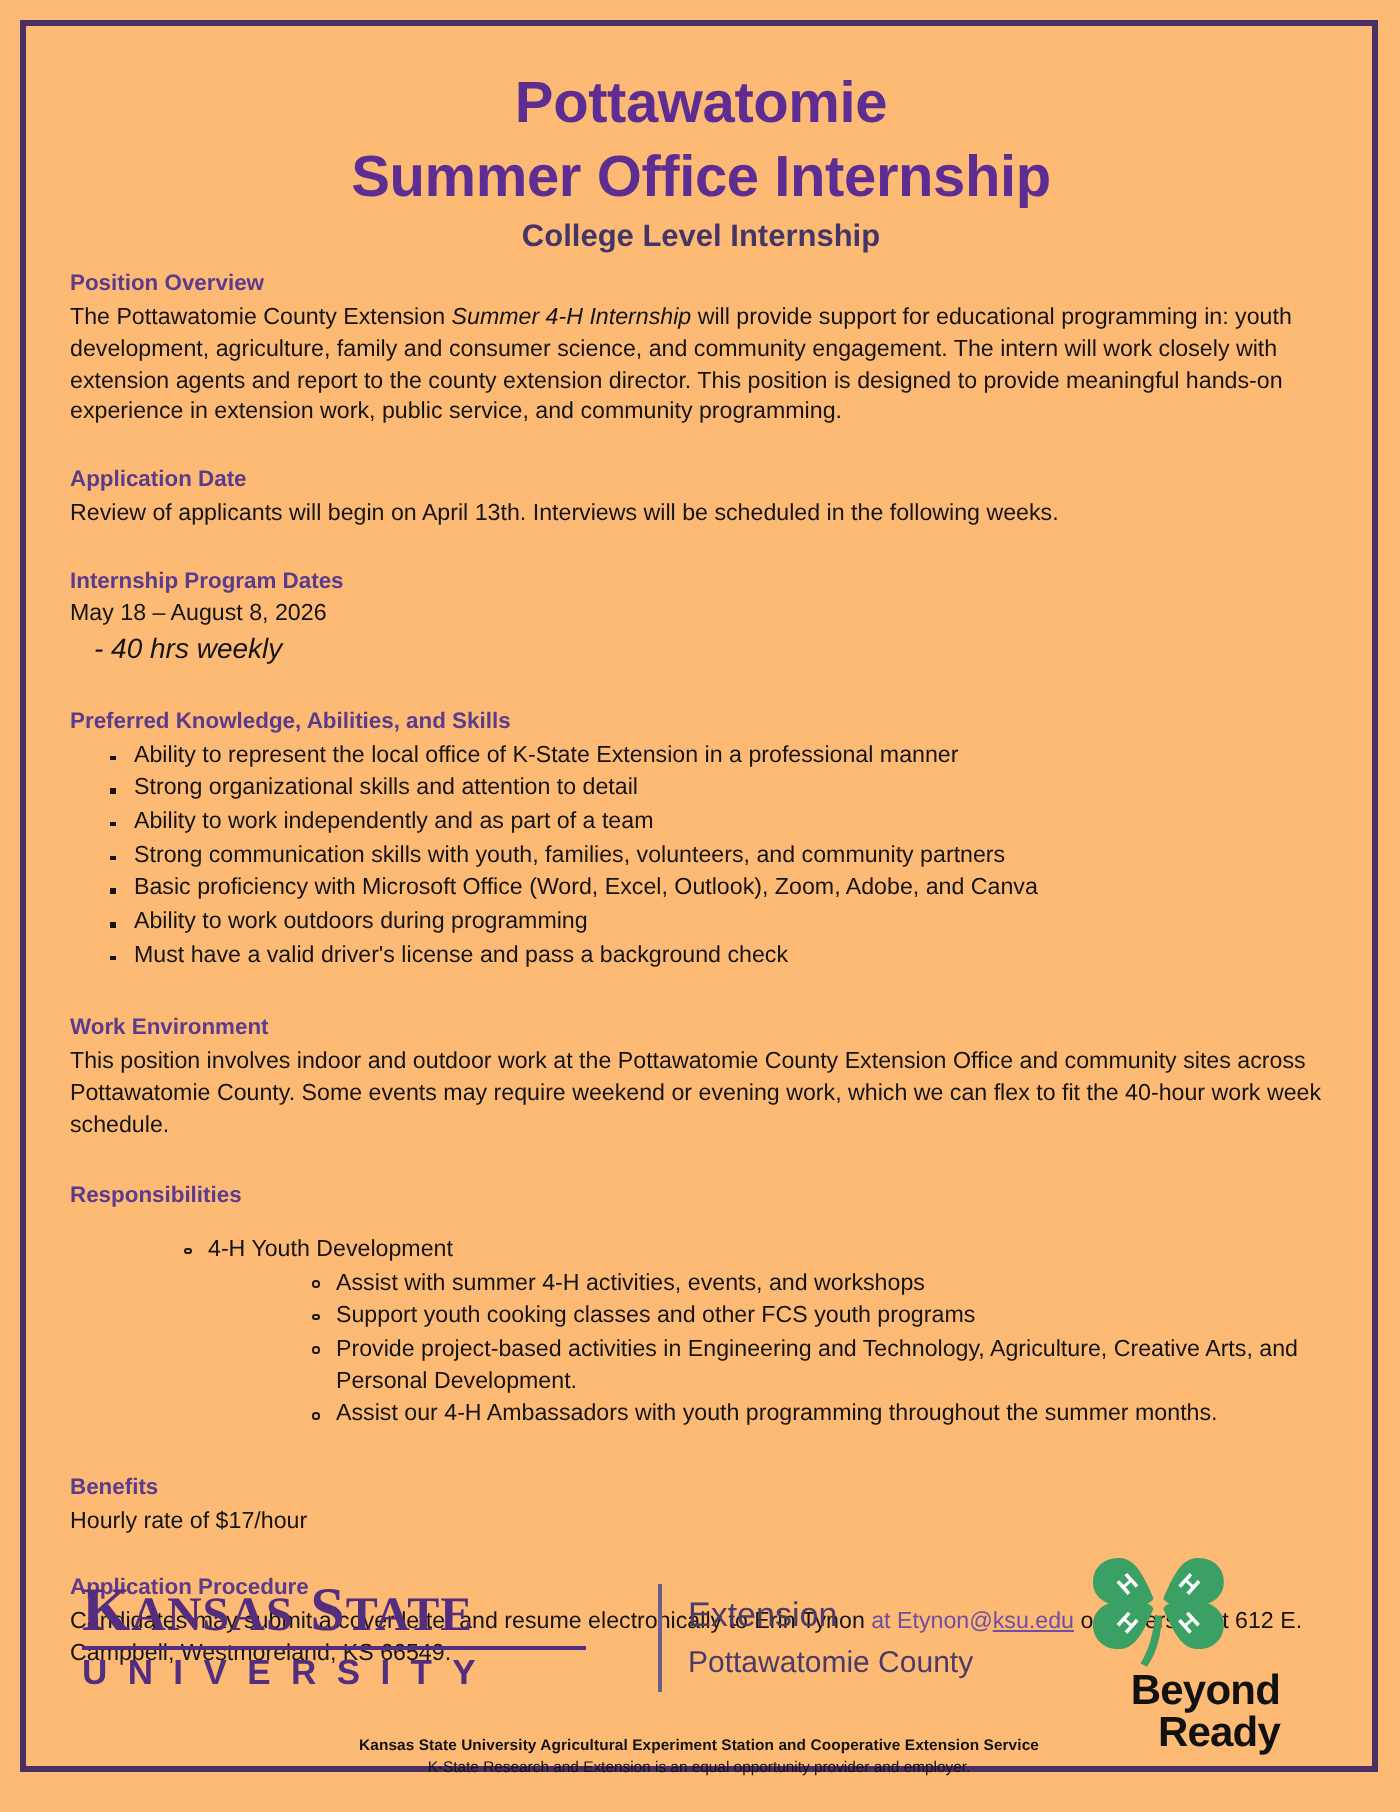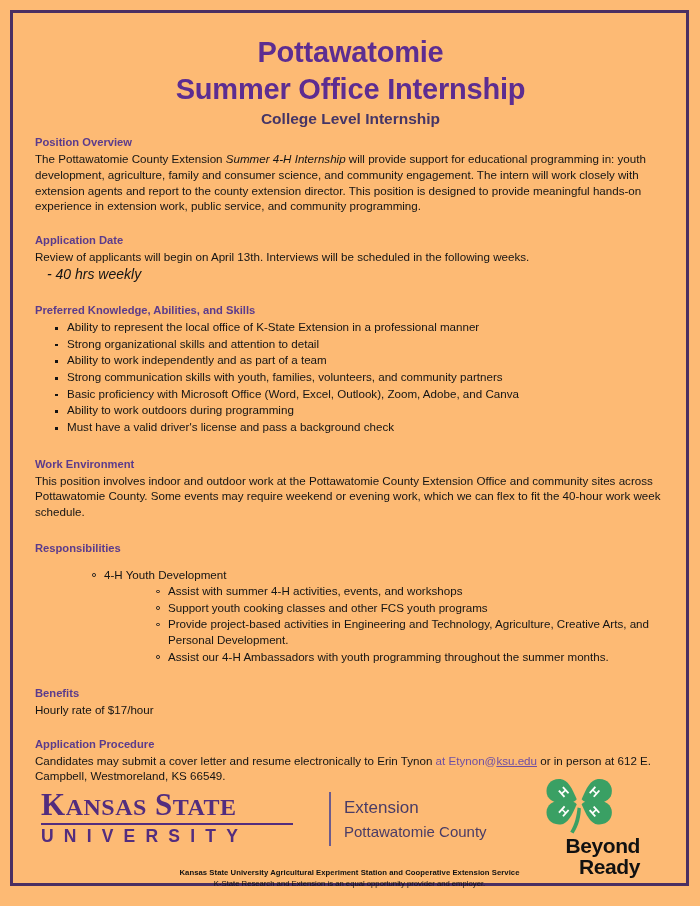--- a/index.html
+++ b/index.html
@@ -310,20 +310,22 @@
         <div class="sec-head">Position Overview</div>
         <p class="para"><span>The Pottawatomie County Extension </span><span class="ital">Summer 4-H Internship</span><span> will provide support for educational programming in: youth development, agriculture, family and consumer science, and community engagement. The intern will work closely with extension agents and report to the county extension director. This position is designed to provide meaningful hands-on experience in extension work, public service, and community programming.</span></p>
       </div>
 
       <div class="section">
         <div class="sec-head spaced">Application Date</div>
         <p class="para">Review of applicants will begin on April 13th.  Interviews will be scheduled in the following weeks.</p>
       </div>
 
       <div class="section">
+        <div class="sec-head spaced">Internship Program Dates</div>
+        <p class="para">May 18 – August 8, 2026</p>
         <p class="subline">- 40 hrs weekly</p>
       </div>
 
       <div class="section">
         <div class="sec-head spaced">Preferred Knowledge, Abilities, and Skills</div>
         <ul class="skills">
           <li>Ability to represent the local office of K-State Extension in a professional manner</li>
           <li>Strong organizational skills and attention to detail</li>
           <li>Ability to work independently and as part of a team</li>
           <li>Strong communication skills with youth, families, volunteers, and community partners</li>

